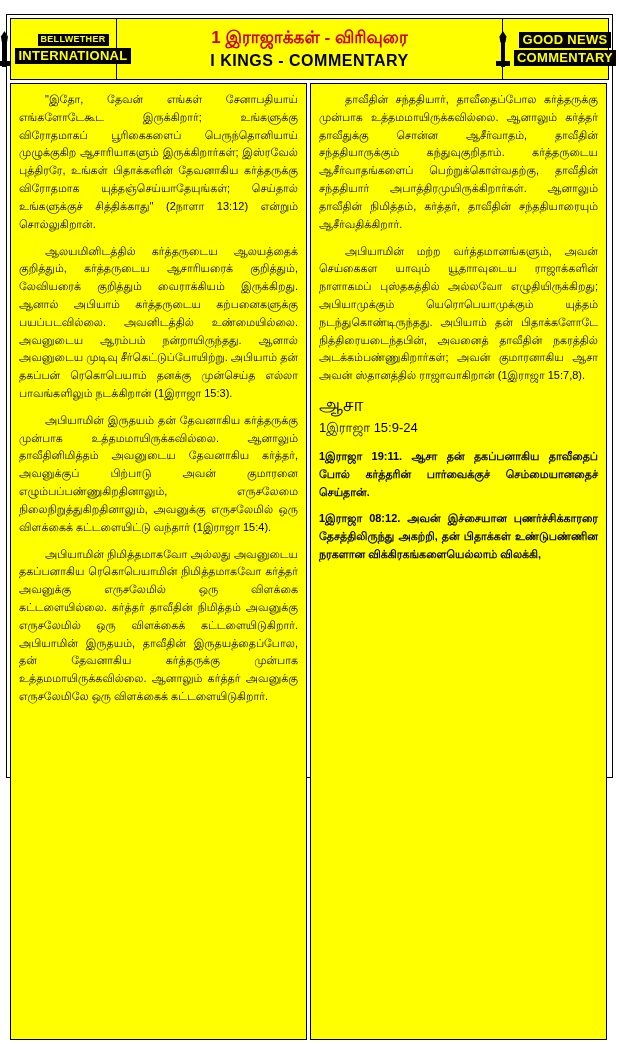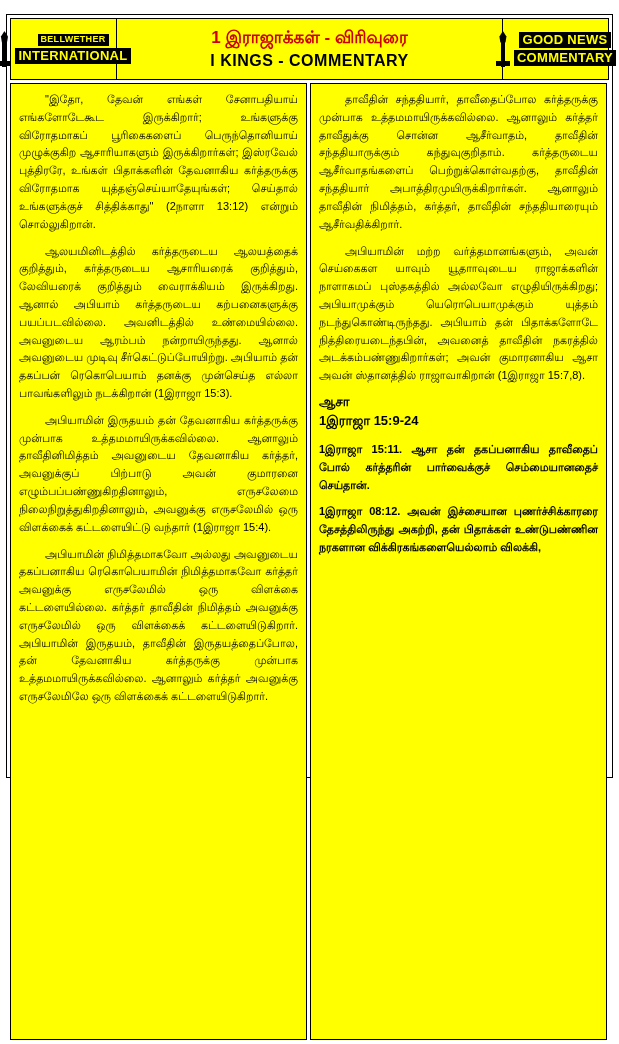--- a/index.html
+++ b/index.html
@@ -150,29 +150,29 @@
     color: #000000;
     text-align: justify;
     text-indent: 26px;
   }
   p.para.bold {
     font-weight: bold;
     text-indent: 0;
   }
   .section-head {
     margin: 4px 0 2px 0;
-    font-size: 13px;
-    font-weight: bold;
+    font-size: 19px;
+    font-weight: normal;
     color: #000000;
     text-indent: 0;
   }
   .section-ref {
     margin: 0 0 11px 0;
     font-size: 13px;
-    font-weight: bold;
+    font-weight: normal;
     color: #000000;
     text-indent: 0;
   }
 </style>
 </head>
 <body>
 
 <div class="page">
   <div class="sheet">
 
@@ -222,20 +222,20 @@
         <p class="para">அபியாமின் நிமித்தமாகவோ அல்லது அவனுடைய தகப்பனாகிய ரெகொபெயாமின் நிமித்தமாகவோ கர்த்தர் அவனுக்கு எருசலேமில் ஒரு விளக்கை கட்டளையில்லை. கர்த்தர் தாவீதின் நிமித்தம் அவனுக்கு எருசலேமில் ஒரு விளக்கைக் கட்டளையிடுகிறார். அபியாமின் இருதயம், தாவீதின் இருதயத்தைப்போல, தன் தேவனாகிய கர்த்தருக்கு முன்பாக உத்தமமாயிருக்கவில்லை. ஆனாலும் கர்த்தர் அவனுக்கு எருசலேமிலே ஒரு விளக்கைக் கட்டளையிடுகிறார்.</p>
       </div>
 
       <div class="col">
         <p class="para">தாவீதின் சந்ததியார், தாவீதைப்போல கர்த்தருக்கு முன்பாக உத்தமமாயிருக்கவில்லை. ஆனாலும் கர்த்தர் தாவீதுக்கு சொன்ன ஆசீர்வாதம், தாவீதின் சந்ததியாருக்கும் கந்துவுகுறிதாம். கர்த்தருடைய ஆசீர்வாதங்களைப் பெற்றுக்கொள்வதற்கு, தாவீதின் சந்ததியார் அபாத்திரமுயிருக்கிறார்கள். ஆனாலும் தாவீதின் நிமித்தம், கர்த்தர், தாவீதின் சந்ததியாரையும் ஆசீர்வதிக்கிறார்.</p>
         <p class="para">அபியாமின் மற்ற வர்த்தமானங்களும், அவன் செய்கைகள யாவும் யூதாாவுடைய ராஜாக்களின் நாளாகமப் புஸ்தகத்தில் அல்லவோ எழுதியிருக்கிறது; அபியாமுக்கும் யெரொபெயாமுக்கும் யுத்தம் நடந்துகொண்டிருந்தது. அபியாம் தன் பிதாக்களோடே நித்திரையடைந்தபின், அவனைத் தாவீதின் நகரத்தில் அடக்கம்பண்ணுகிறார்கள்; அவன் குமாரனாகிய ஆசா அவன் ஸ்தானத்தில் ராஜாவாகிறான் (1இராஜா 15:7,8).</p>
 
         <div class="section-head">ஆசா</div>
         <div class="section-ref">1இராஜா 15:9-24</div>
 
-        <p class="para bold">1இராஜா 15:11. ஆசா தன் தகப்பனாகிய தாவீதைப் போல் கர்த்தரின் பார்வைக்குச் செம்மையானதைச் செய்தான்.</p>
+        <p class="para bold">1இராஜா 19:11. ஆசா தன் தகப்பனாகிய தாவீதைப் போல் கர்த்தரின் பார்வைக்குச் செம்மையானதைச் செய்தான்.</p>
         <p class="para bold">1இராஜா 08:12. அவன் இச்சையான புணர்ச்சிக்காரரை தேசத்திலிருந்து அகற்றி, தன் பிதாக்கள் உண்டுபண்ணின நரகளான விக்கிரகங்களையெல்லாம் விலக்கி,</p>
       </div>
 
     </div>
 
   </div>
 </div>
 
 </body></html>

